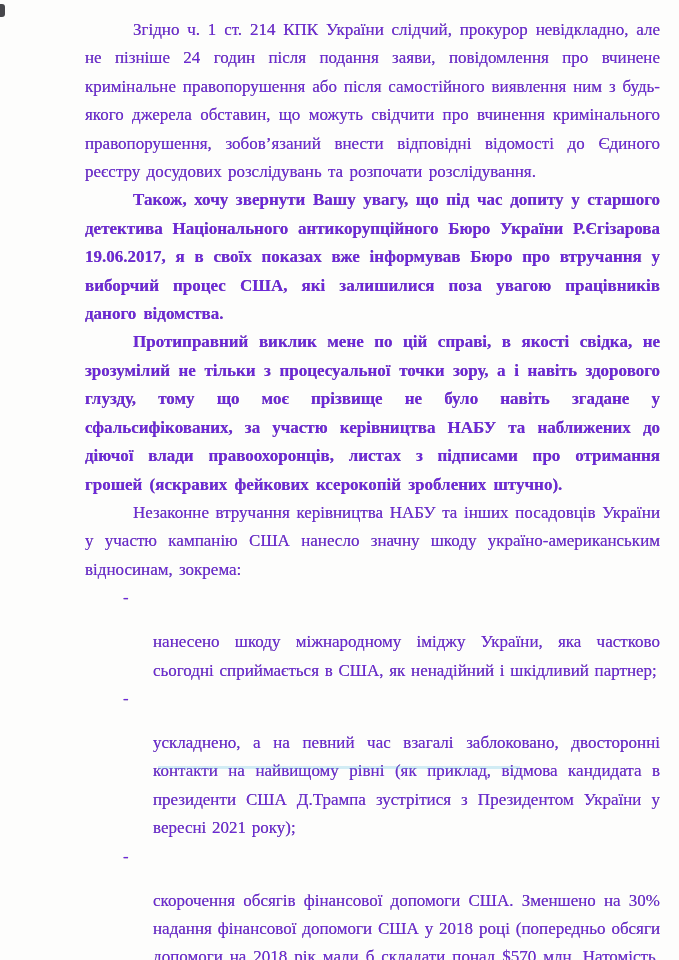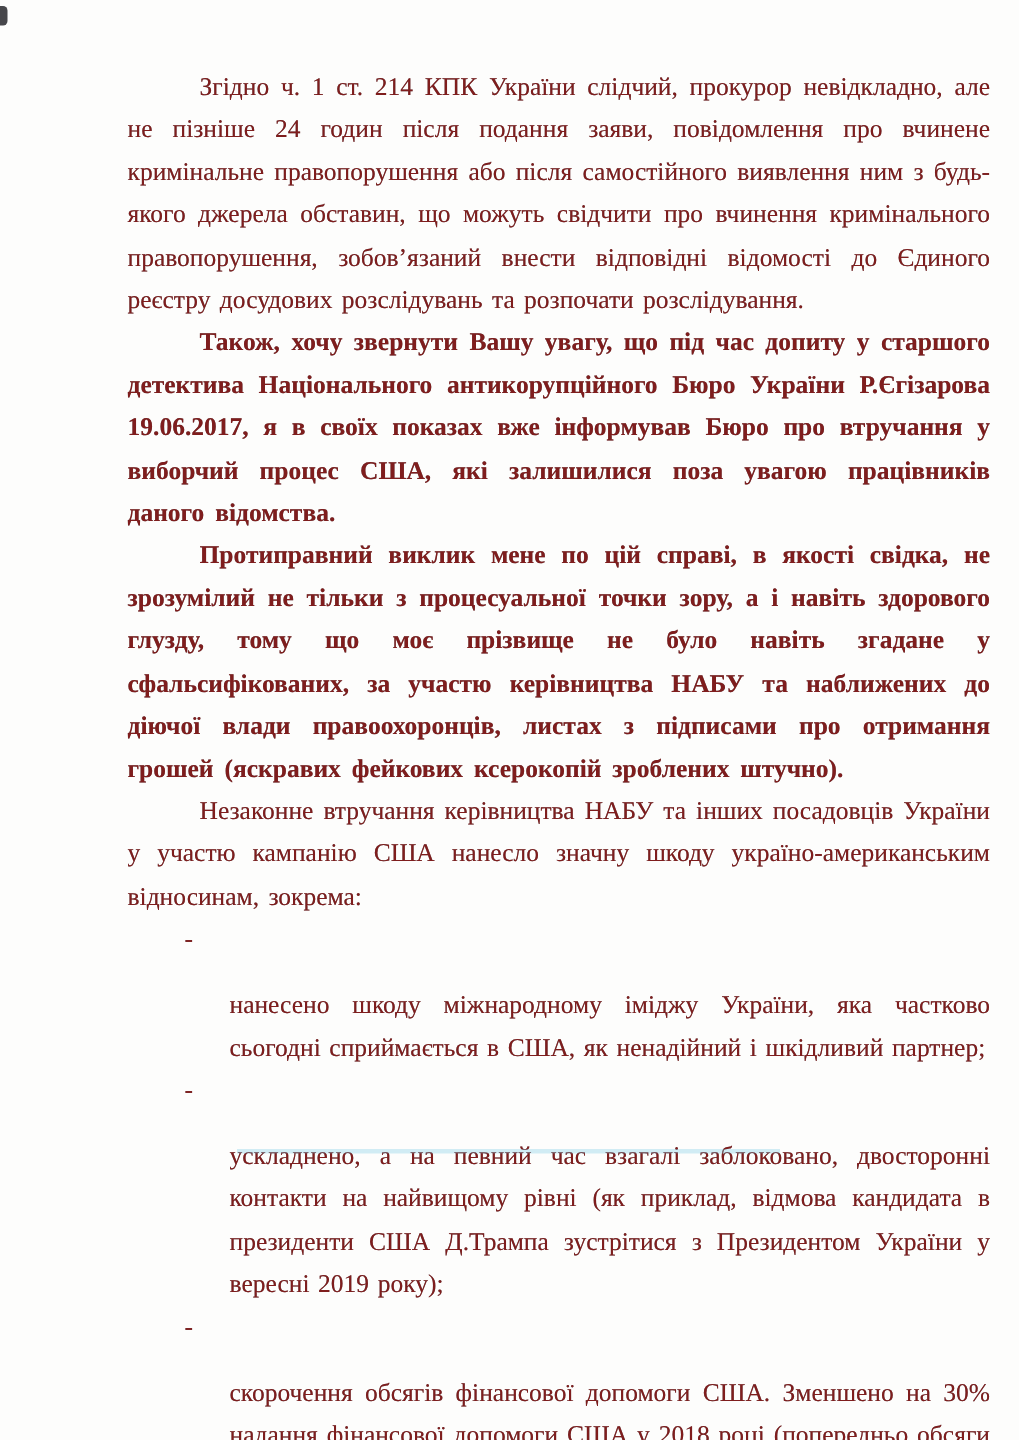--- a/index.html
+++ b/index.html
@@ -7,22 +7,22 @@
     padding: 0;
     background: #ffffff;
   }
   .page {
     position: relative;
     width: 679px;
     height: 960px;
     box-sizing: border-box;
     background: #fdfdfc;
     font-family: "Liberation Serif", "DejaVu Serif", serif;
-    color: #7f1d1d;
-    padding: 44px 19px 0 85px;
+    color: #6d28d9;
+    padding: 16px 19px 0 85px;
     overflow: hidden;
     
     text-shadow: 0 0 0.4px rgba(20,20,25,0.55);
   }
   .para {
     margin: 0;
     font-size: 17px;
     line-height: 28.4px;
     text-align: justify;
     text-indent: 48px;
@@ -87,21 +87,21 @@
 
   <p class="para">Незаконне втручання керівництва НАБУ та інших посадовців України у участю кампанію США нанесло значну шкоду україно-американським відносинам, зокрема:</p>
 
   <ul class="bullets">
     <li class="bullet">
       <span class="bullet-marker">-</span>
       <span class="bullet-text">нанесено шкоду міжнародному іміджу України, яка частково сьогодні сприймається в США, як ненадійний і шкідливий партнер;</span>
     </li>
     <li class="bullet">
       <span class="bullet-marker">-</span>
-      <span class="bullet-text">ускладнено, а на певний час взагалі заблоковано, двосторонні контакти на найвищому рівні (як приклад, відмова кандидата в президенти США Д.Трампа зустрітися з Президентом України у вересні 2019 року);</span>
+      <span class="bullet-text">ускладнено, а на певний час взагалі заблоковано, двосторонні контакти на найвищому рівні (як приклад, відмова кандидата в президенти США Д.Трампа зустрітися з Президентом України у вересні 2021 року);</span>
     </li>
     <li class="bullet">
       <span class="bullet-marker">-</span>
       <span class="bullet-text">скорочення обсягів фінансової допомоги США. Зменшено на 30% надання фінансової допомоги США у 2018 році (попередньо обсяги допомоги на 2018 рік мали б складати понад $570 млн. Натомість, новий проект бюджету передбачає скорочення фінансування до рівня $177 млн – скорочення складе 69%).</span>
     </li>
   </ul>
 
   <div class="scan-line"></div>
 
 </div>

